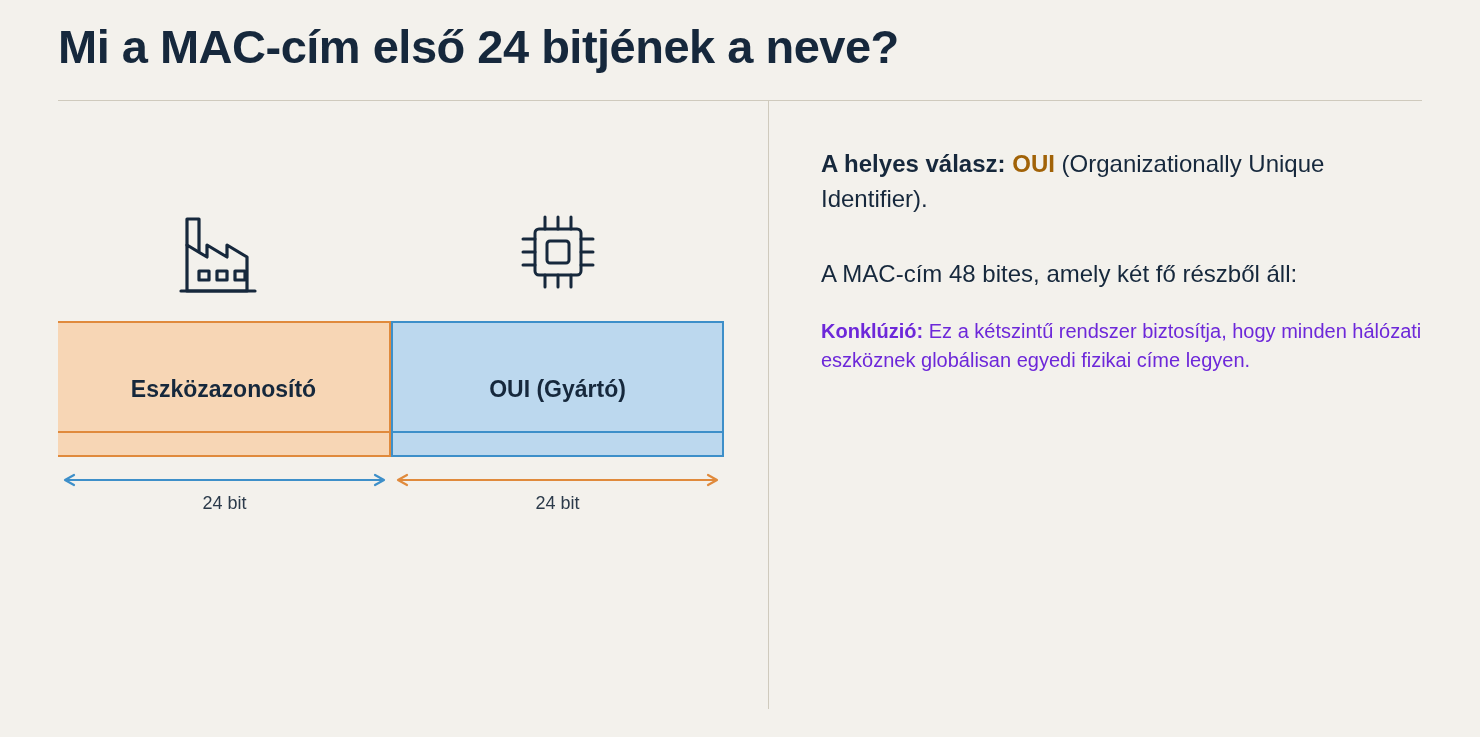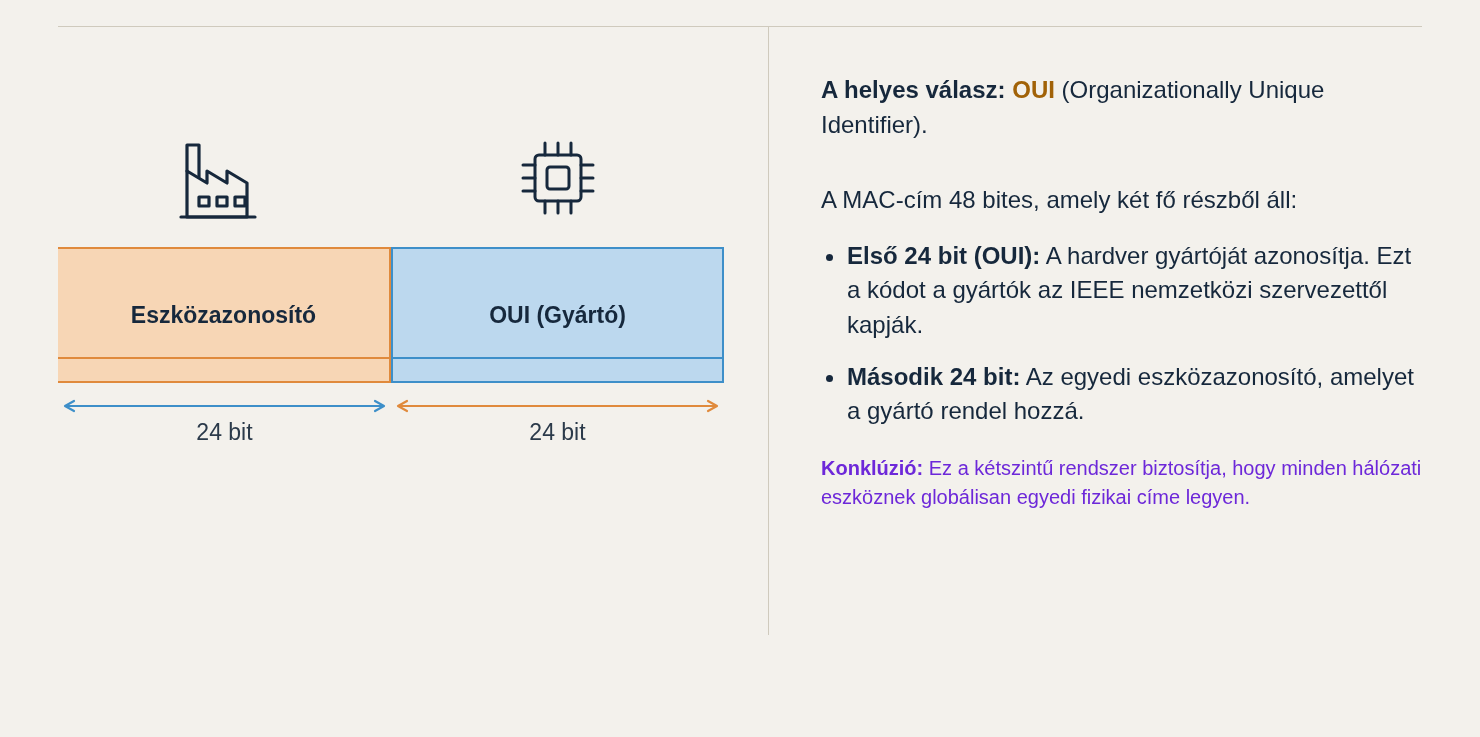--- a/index.html
+++ b/index.html
@@ -133,21 +133,21 @@
     display: flex;
     flex-direction: column;
     align-items: center;
   }
   .arrow-line {
     width: 325px;
     height: 14px;
   }
   .arrow-label {
     margin-top: 6px;
-    font-size: 23px;
+    font-size: 18px;
     color: #2b3a4a;
   }
 
   
   .answer {
     font-size: 24px;
     line-height: 1.45;
     color: #16283c;
     max-width: 600px;
   }
@@ -182,20 +182,21 @@
     max-width: 620px;
     color: #6d28d9;
   }
   .conclusion b { font-weight: bold; }
 </style>
 </head>
 <body>
 
 <div class="page">
 
+  <div class="title">Mi a MAC-cím első 24 bitjének a neve?</div>
   <div class="title-rule"></div>
 
   <div class="body">
 
     <div class="col-left">
       <div class="diagram">
 
         <div class="icons-row">
           <div class="icon-cell">
             <span>
@@ -263,28 +264,20 @@
     <div class="divider"></div>
 
     <div class="col-right">
 
       <div class="answer">
         <b>A helyes válasz: </b><span class="accent">OUI</span><span> (Organizationally Unique Identifier).</span>
       </div>
 
       <div class="para">A MAC-cím 48 bites, amely két fő részből áll:</div>
 
-      <ul class="points">
-        <li>
-          <b>Első 24 bit (OUI):</b><span> A hardver gyártóját azonosítja. Ezt a kódot a gyártók az IEEE nemzetközi szervezettől kapják.</span>
-        </li>
-        <li>
-          <b>Második 24 bit:</b><span> Az egyedi eszközazonosító, amelyet a gyártó rendel hozzá.</span>
-        </li>
-      </ul>
 
       <div class="conclusion">
         <b>Konklúzió:</b><span> Ez a kétszintű rendszer biztosítja, hogy minden hálózati eszköznek globálisan egyedi fizikai címe legyen.</span>
       </div>
 
     </div>
   </div>
 </div>
 
 </body></html>

